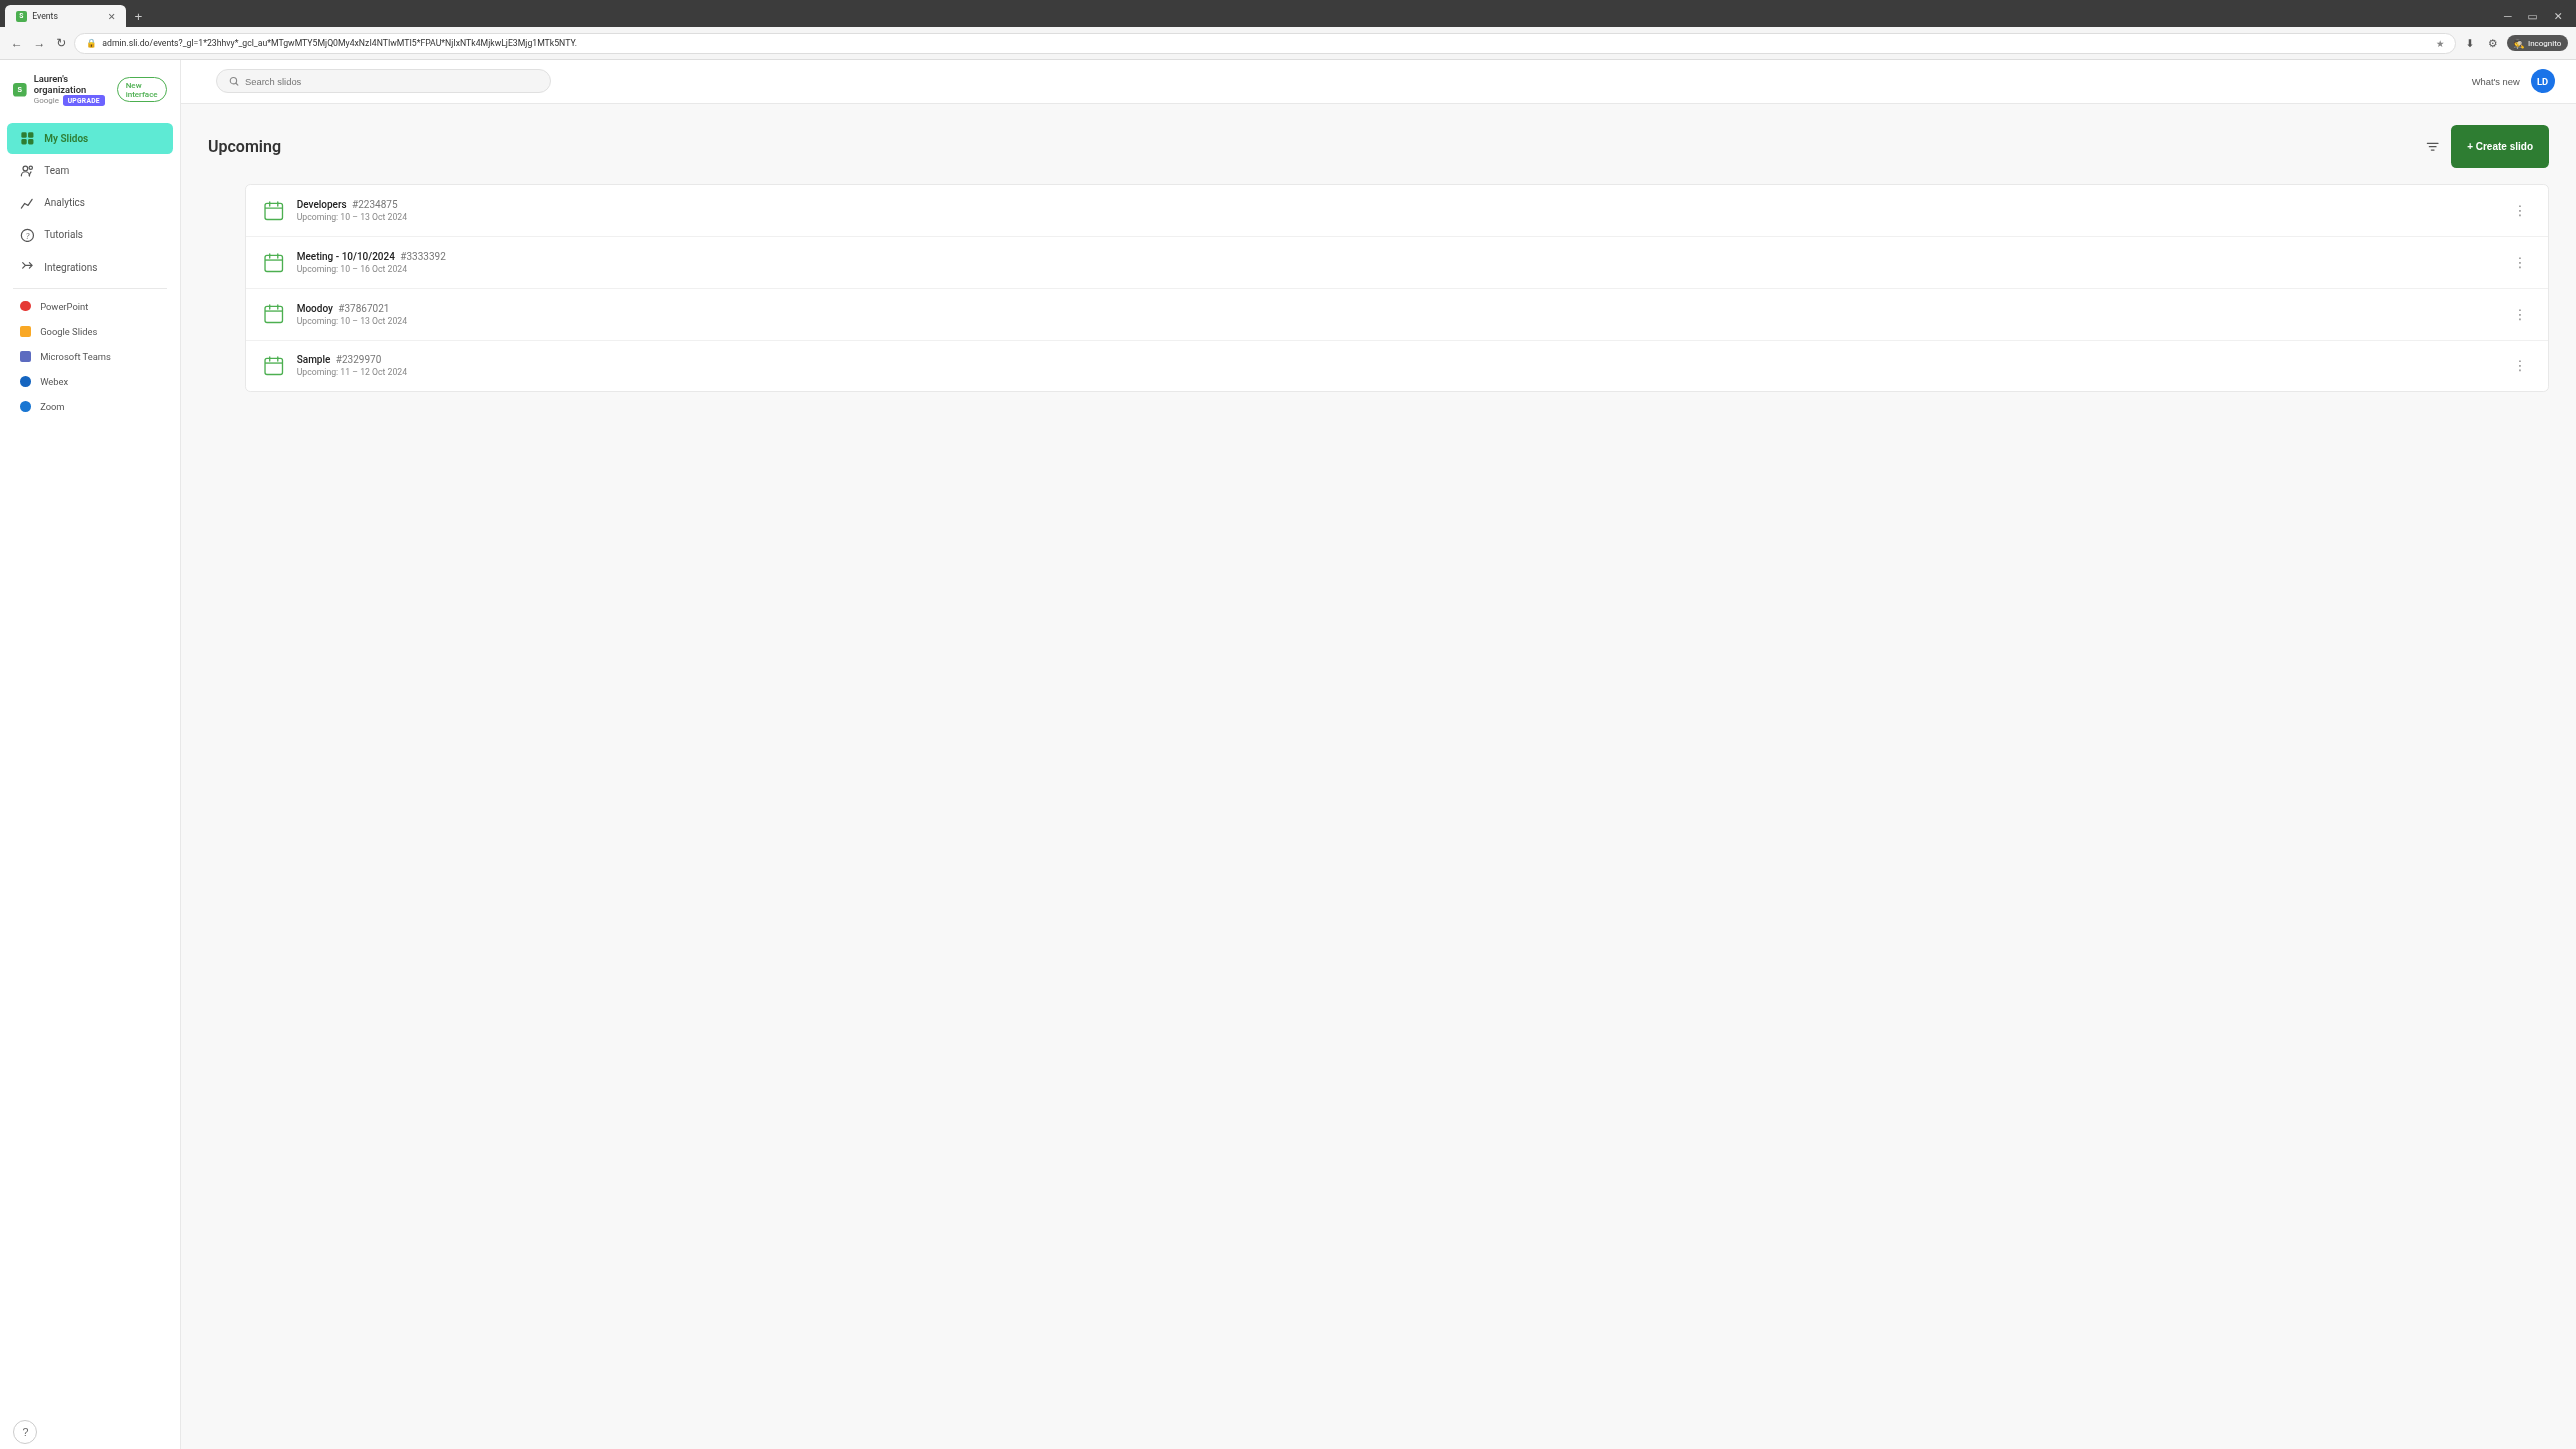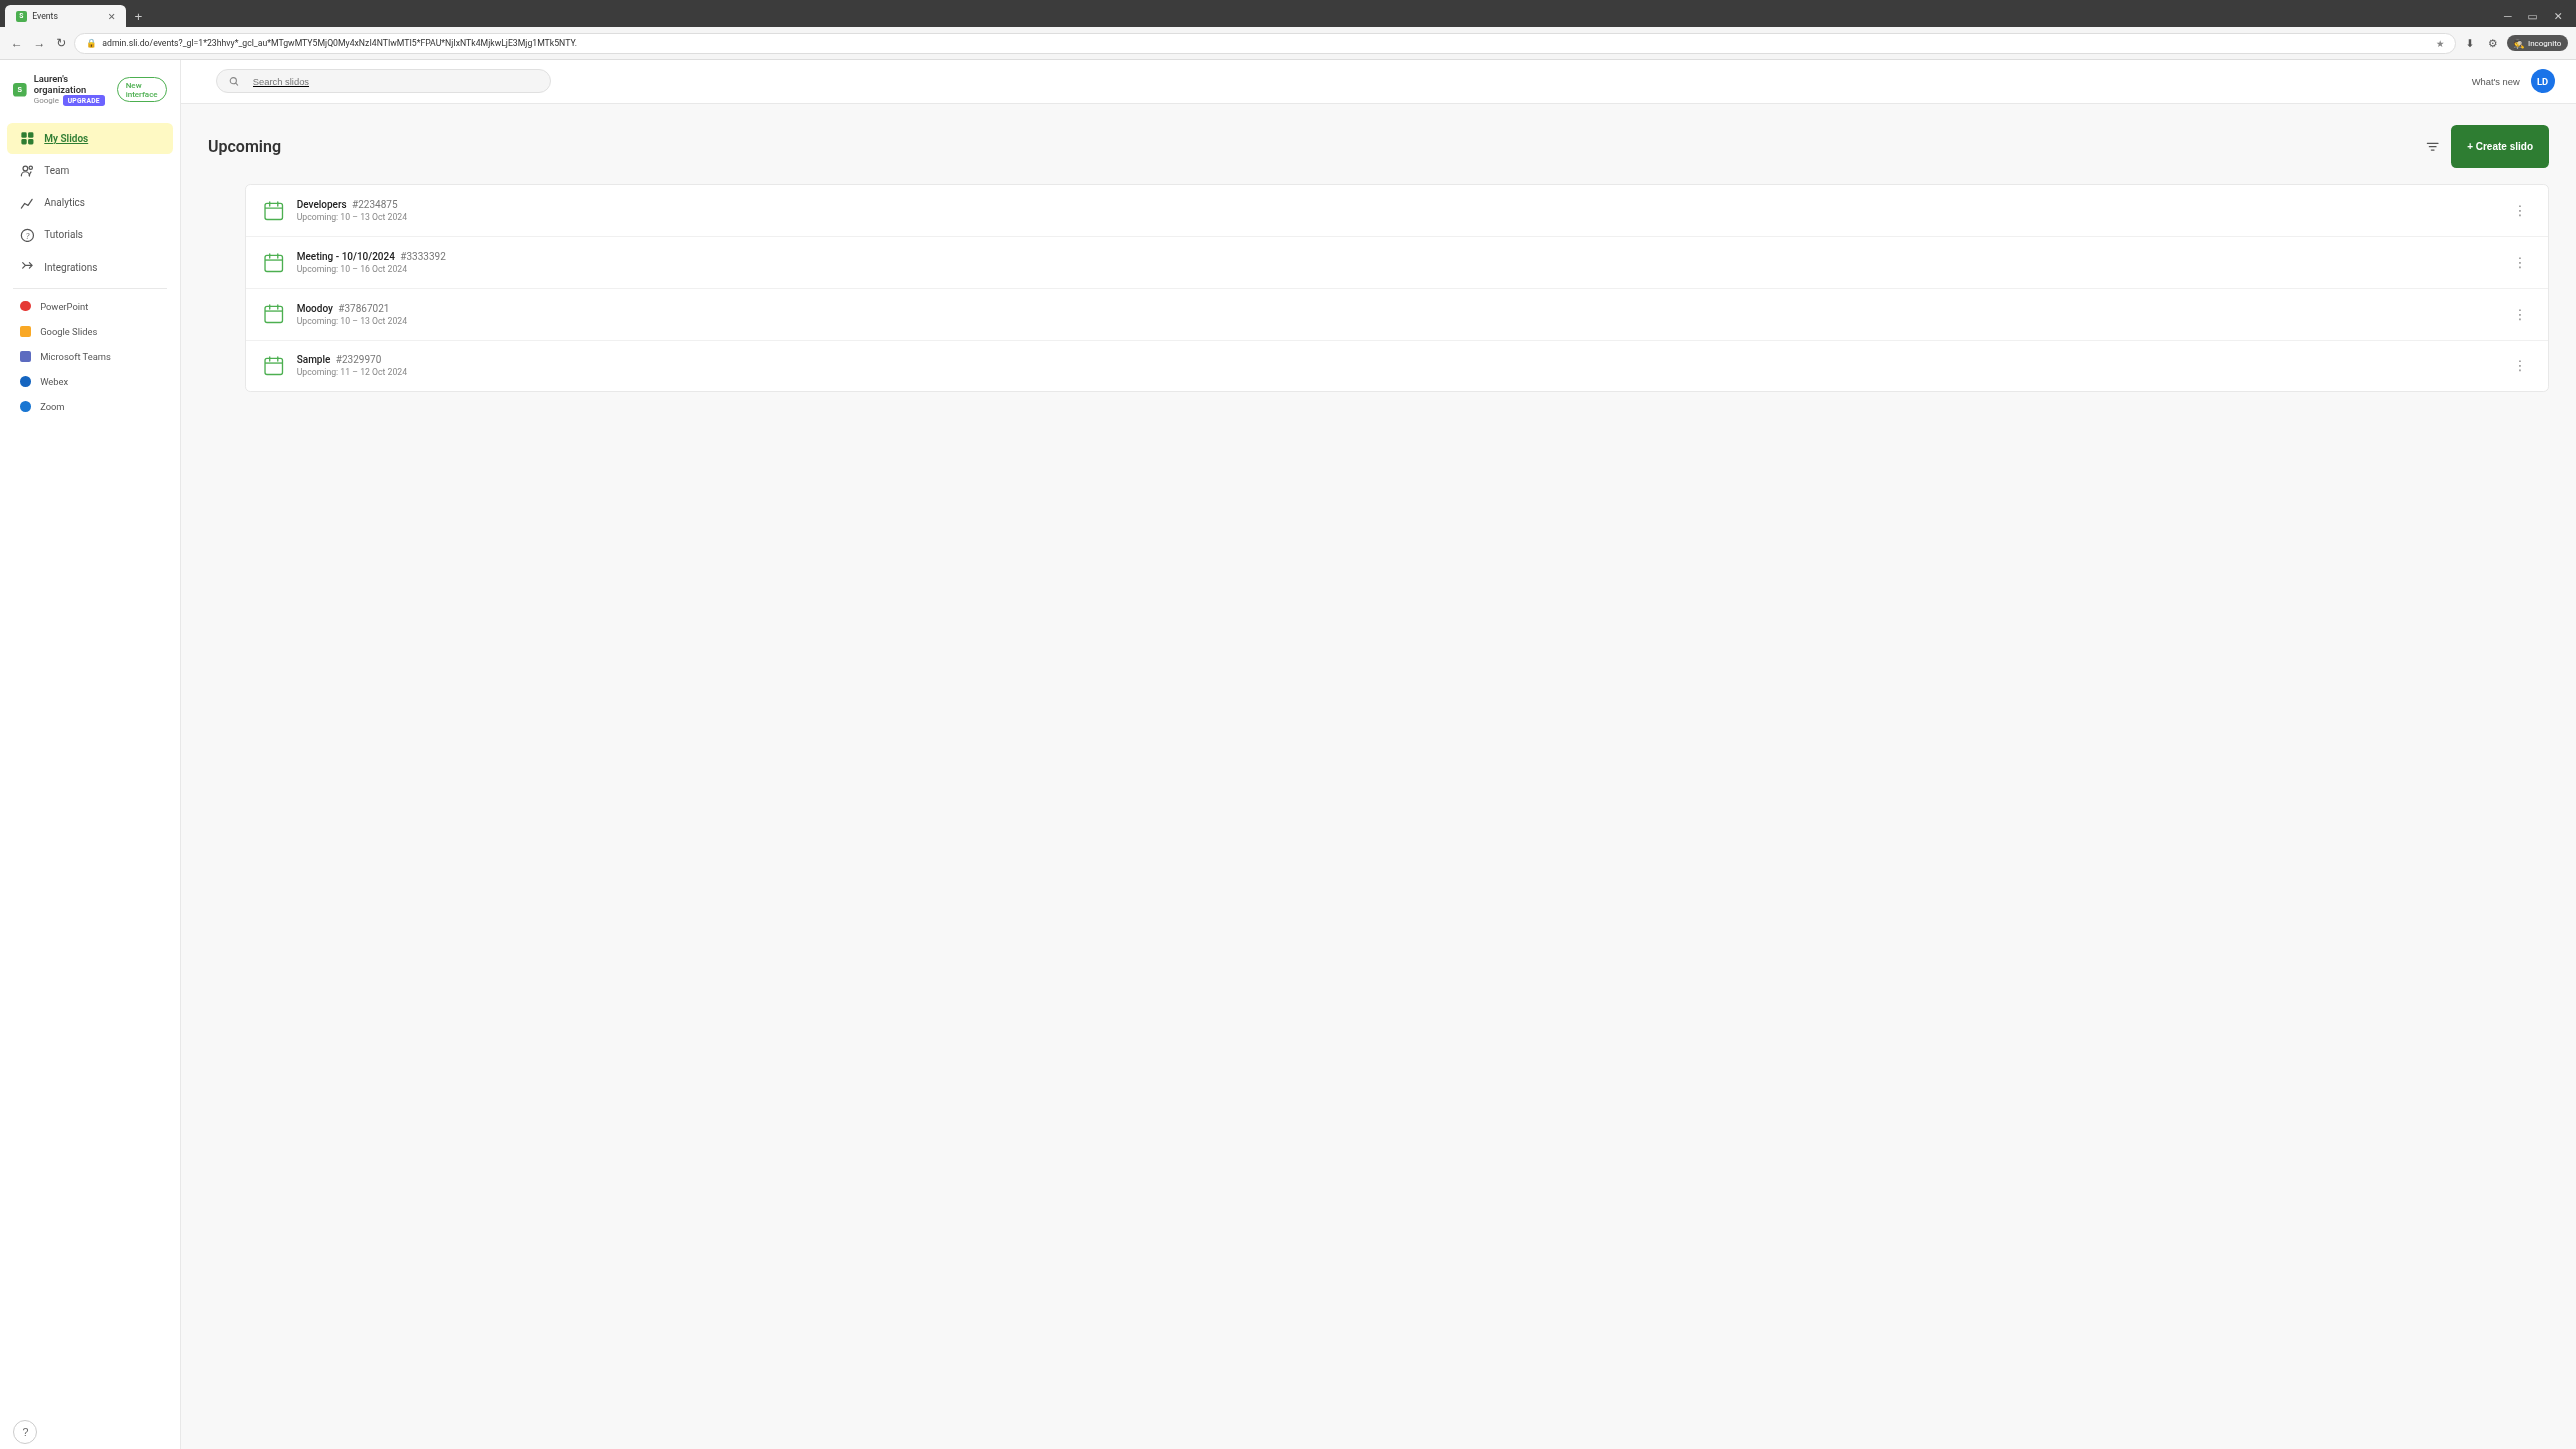--- a/index.html
+++ b/index.html
@@ -28,28 +28,28 @@
     .sidebar { width: 181px; background: white; border-right: 0.7px solid #e8e8e8; display: flex; flex-direction: column; padding: 0; flex-shrink: 0; }
     .sidebar-logo { display: flex; align-items: center; gap: 6.7px; padding: 13.4px 13.4px 10.7px; }
     .logo-mark { width: 29.5px; height: 29.5px; }
     .org-info { display: flex; flex-direction: column; }
     .org-name { font-size: 9.4px; font-weight: 600; color: #333; }
     .org-role { font-size: 8px; color: #888; display: flex; align-items: center; gap: 4px; }
     .upgrade-badge { background: #6c63ff; color: white; font-size: 6.7px; font-weight: 700; padding: 1.3px 4.7px; border-radius: 2.7px; letter-spacing: 0.3px; }
     .new-interface-badge { border: 1px solid #4CAF50; color: #4CAF50; font-size: 8px; font-weight: 500; padding: 2.7px 8px; border-radius: 13.4px; cursor: pointer; margin-left: 5.4px; }
     .sidebar-nav { flex: 1; padding: 5.4px 0; }
     .sidebar-item { display: flex; align-items: center; gap: 9.4px; padding: 8px 13.4px; cursor: pointer; border-radius: 5.4px; margin: 1.3px 6.7px; font-size: 10px; color: #555; }
-    .sidebar-item.active { background: #fef9c3; color: #2e7d32; font-weight: 600; text-decoration: underline; }
+    .sidebar-item.active { background: #5eead4; color: #2e7d32; font-weight: 600; }
     .sidebar-item .item-icon { width: 14.8px; height: 14.8px; display: flex; align-items: center; justify-content: center; flex-shrink: 0; }
     .sidebar-divider { height: 0.7px; background: #e8e8e8; margin: 5.4px 13.4px; }
     .sidebar-integration { display: flex; align-items: center; gap: 9.4px; padding: 6.7px 13.4px; cursor: pointer; font-size: 9.4px; color: #555; margin: 0.7px 6.7px; border-radius: 5.4px; }
     .integration-dot { width: 10.7px; height: 10.7px; border-radius: 50%; flex-shrink: 0; }
     .sidebar-footer { padding: 10.7px 13.4px; }
     .help-btn { width: 24px; height: 24px; border-radius: 50%; border: 1.3px solid #ccc; background: white; cursor: pointer; display: flex; align-items: center; justify-content: center; font-size: 10.7px; color: #666; }
-    .search-bar { flex: 1; max-width: 335px; background: #f5f5f5; border: 0.7px solid #e0e0e0; border-radius: 16px; padding: 5.4px 12px; display: flex; align-items: center; gap: 14px; margin-left: 13.4px; text-decoration: underline; }
+    .search-bar { flex: 1; max-width: 335px; background: #f5f5f5; border: 0.7px solid #e0e0e0; border-radius: 16px; padding: 5.4px 12px; display: flex; align-items: center; gap: 6px; margin-left: 13.4px; }
     .search-bar input { border: none; background: transparent; outline: none; font-size: 9.4px; color: #555; width: 100%; }
     .whats-new-btn { background: none; border: none; cursor: pointer; font-size: 9.4px; color: #555; }
     .avatar { width: 24px; height: 24px; border-radius: 50%; background: #1a73e8; color: white; display: flex; align-items: center; justify-content: center; font-size: 9.4px; font-weight: 700; cursor: pointer; }
 
     
     .main { flex: 1; background: #f8f8f8; overflow-y: auto; padding: 0; }
     .main-inner { padding: 21.5px 27px; }
     .main-header { display: flex; align-items: center; justify-content: space-between; margin-bottom: 16px; }
     .page-title { font-size: 16px; font-weight: 600; color: #333; }
     .main-actions { display: flex; align-items: center; gap: 8px; }

